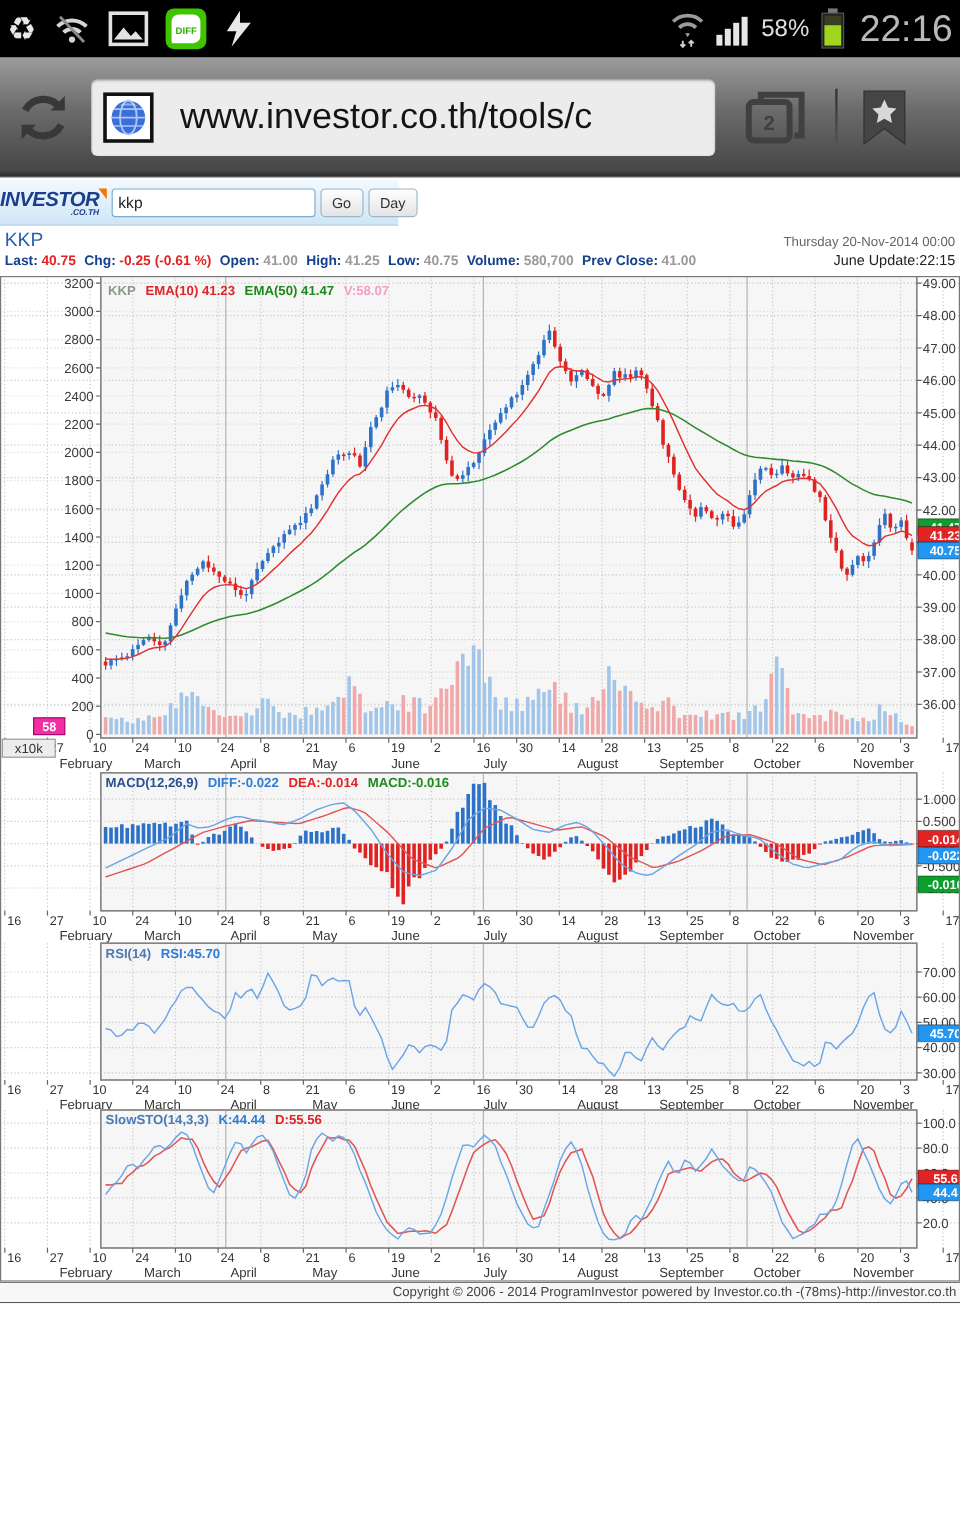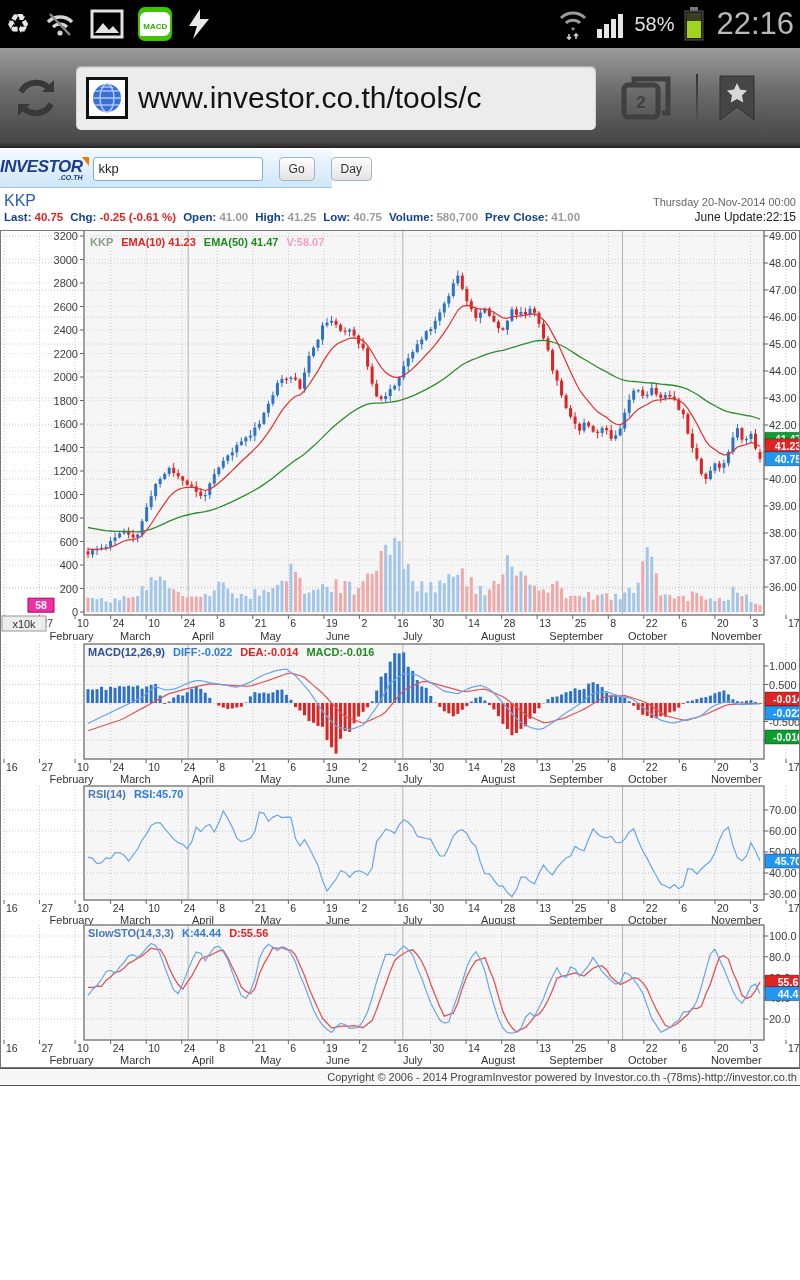--- a/index.html
+++ b/index.html
@@ -9,34 +9,34 @@
   .sb-left{display:flex;align-items:center;gap:14px;}
   .recycle{color:#e8e8e8;font-size:27px;line-height:1;}
   .line-badge{width:34px;height:34px;background:#40c400;border-radius:7px;display:flex;align-items:center;justify-content:center;}
   .line-bubble{background:#fff;border-radius:6px 6px 6px 1px;padding:3px 3px;}
   .line-bubble span{color:#2daf00;font-size:8px;font-weight:bold;letter-spacing:0;}
   .sb-right{margin-left:auto;display:flex;align-items:center;gap:8px;}
   .pct{color:#e0e0e0;font-size:20px;}
   .time{color:#b9b9b9;font-size:31px;margin-left:2px;}
   
   .browserbar{height:100px;background:linear-gradient(#9b9b9b,#6a6a6a 45%,#474747 95%,#2c2c2c);display:flex;align-items:center;padding:0 10px;box-sizing:border-box;border-bottom:1px solid #222;}
-  .urlpill{height:64px;background:#ececec;border-radius:5px;flex:0 0 500px;margin-left:14px;display:flex;align-items:center;padding:0 10px;box-shadow:inset 0 1px 2px rgba(0,0,0,.35);}
+  .urlpill{height:64px;background:#ececec;border-radius:5px;flex:0 0 500px;margin-left:14px;display:flex;align-items:center;padding:0 10px;box-shadow:inset 0 1px 2px rgba(0,0,0,.35);gap:12px;}
   .favicon-box{width:42px;height:42px;border:3px solid #111;background:#fff;display:flex;align-items:center;justify-content:center;margin-right:10px;box-sizing:border-box;}
   .urltext{font-size:30px;color:#141414;white-space:nowrap;overflow:hidden;}
   .chromebtn{display:flex;align-items:center;justify-content:center;}
   .divider{width:2px;height:48px;background:linear-gradient(#333,#555);margin:0 18px 0 22px;}
   
   .siteheader{height:42px;background:#fff;position:relative;}
   .bluepanel{position:absolute;left:0;top:2px;width:332px;height:38px;background:linear-gradient(#f2f9ff,#cfe6f6);border-bottom:1px solid #a8c9e2;display:flex;align-items:center;padding-left:0;box-sizing:border-box;}
   .logo{display:inline-block;position:relative;margin-right:10px;}
   .logo-main{font-style:italic;font-weight:bold;font-size:17px;color:#1d3d8f;letter-spacing:-0.5px;}
   .logo-tri{position:absolute;right:-6px;top:0;width:0;height:0;border-left:7px solid transparent;border-top:9px solid #f07800;}
   .logo-sub{display:block;text-align:right;font-size:7px;font-weight:bold;font-style:italic;color:#1d3d8f;margin-top:-3px;}
   .searchbox{width:158px;height:22px;border:1px solid #7fadd1;border-radius:3px;font-size:13px;padding:0 5px;color:#222;background:#fff;font-family:"Liberation Sans",sans-serif;}
-  .btn{margin-left:16px;height:24px;padding:0 9px;font-size:12px;color:#333;background:linear-gradient(#fefefe,#e3e3e3);border:1px solid #9fb6c6;border-radius:4px;font-family:"Liberation Sans",sans-serif;}
+  .btn{margin-left:4px;height:24px;padding:0 9px;font-size:12px;color:#333;background:linear-gradient(#fefefe,#e3e3e3);border:1px solid #9fb6c6;border-radius:4px;font-family:"Liberation Sans",sans-serif;}
   
   .quoteblock{height:40px;padding:2px 4px 0 4px;box-sizing:border-box;}
   .qrow{display:flex;justify-content:space-between;align-items:baseline;}
   .symbol{color:#2a5db0;font-size:16px;}
   .qdate{color:#666;font-size:11px;}
   .qupdate{color:#222;font-size:12px;}
   .stats{font-size:11.5px;white-space:nowrap;}
   .stat-label{color:#14408c;font-weight:bold;margin-left:7px;}
   .stat-label:first-child{margin-left:0;margin-top:36px;}
   .stat-value{color:#9a9a9a;font-weight:bold;margin-left:3px;}
@@ -58,21 +58,21 @@
       <path d="M4 14 a17 17 0 0 1 24 0" stroke="#d5d5d5" stroke-width="3.4" fill="none"></path>
       <path d="M9 19 a10 10 0 0 1 14 0" stroke="#d5d5d5" stroke-width="3.4" fill="none"></path>
       <circle cx="16" cy="25" r="2.6" fill="#d5d5d5"></circle>
       <line x1="6" y1="6" x2="26" y2="27" stroke="#8a8a8a" stroke-width="2.4"></line>
     </svg>
     <svg width="34" height="30" viewBox="0 0 34 30">
       <rect x="2" y="2" width="30" height="26" fill="none" stroke="#e2e2e2" stroke-width="3"></rect>
       <path d="M5 24 l8 -10 l6 7 l4 -4 l6 7 z" fill="#e2e2e2"></path>
     </svg>
     <span class="line-badge">
-      <span class="line-bubble"><span>MACD</span></span>
+      <span class="line-bubble"><span>DIFF</span></span>
     </span>
     <svg width="26" height="32" viewBox="0 0 26 32">
       <path d="M14 1 L3 18 h8 l-4 13 L23 11 h-9 z" fill="#e8e8e8"></path>
     </svg>
   </div>
   <div class="sb-right">
     <svg width="30" height="34" viewBox="0 0 30 34">
       <path d="M3 11 a17 17 0 0 1 24 0" stroke="#9a9a9a" stroke-width="3" fill="none"></path>
       <path d="M8 16 a10 10 0 0 1 14 0" stroke="#9a9a9a" stroke-width="3" fill="none"></path>
       <path d="M13 21 a4.5 4.5 0 0 1 4 0 l-2 3 z" fill="#9a9a9a"></path>

